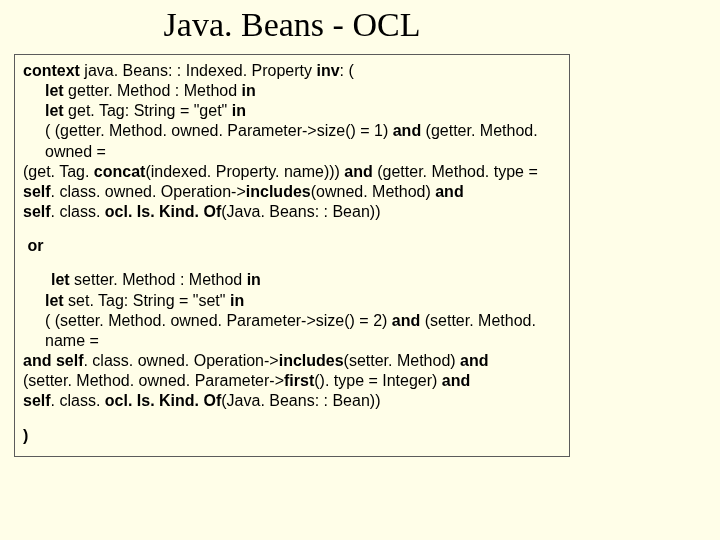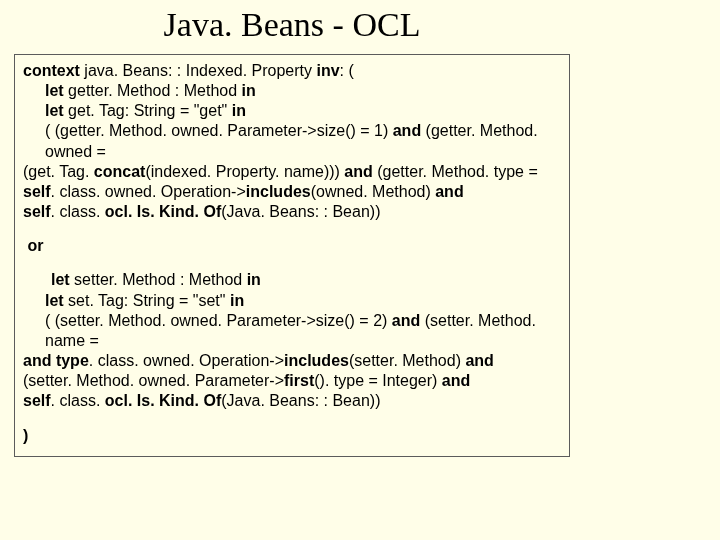--- a/index.html
+++ b/index.html
@@ -57,20 +57,20 @@
     <p><span class="b">self</span><span>. class. owned. Operation-&gt;</span><span class="b">includes</span><span>(owned. Method) </span><span class="b">and</span></p>
     <p><span class="b">self</span><span>. class. </span><span class="b">ocl. Is. Kind. Of</span><span>(Java. Beans: : Bean))</span></p>
 
     <div class="gap"></div>
     <p>&nbsp;<span class="b">or</span></p>
     <div class="gap"></div>
 
     <p class="indent2"><span class="b">let</span><span> setter. Method : Method </span><span class="b">in</span></p>
     <p class="indent1"><span class="b">let</span><span> set. Tag: String = "set"   </span><span class="b">in</span></p>
     <p class="indent1"><span> ( (setter. Method. owned. Parameter-&gt;size() = 2) </span><span class="b">and</span><span> (setter. Method. name =</span></p>
-    <p><span class="b">and type</span><span>. class. owned. Operation-&gt;</span><span class="b">includes</span><span>(setter. Method) </span><span class="b">and</span></p>
+    <p><span class="b">and self</span><span>. class. owned. Operation-&gt;</span><span class="b">includes</span><span>(setter. Method) </span><span class="b">and</span></p>
     <p><span>(setter. Method. owned. Parameter-&gt;</span><span class="b">first</span><span>(). type = Integer) </span><span class="b">and</span></p>
     <p><span class="b">self</span><span>. class. </span><span class="b">ocl. Is. Kind. Of</span><span>(Java. Beans: : Bean))</span></p>
 
     <div class="gap"></div>
     <p class="b">)</p>
   </div>
 </div>
 
 </body></html>

